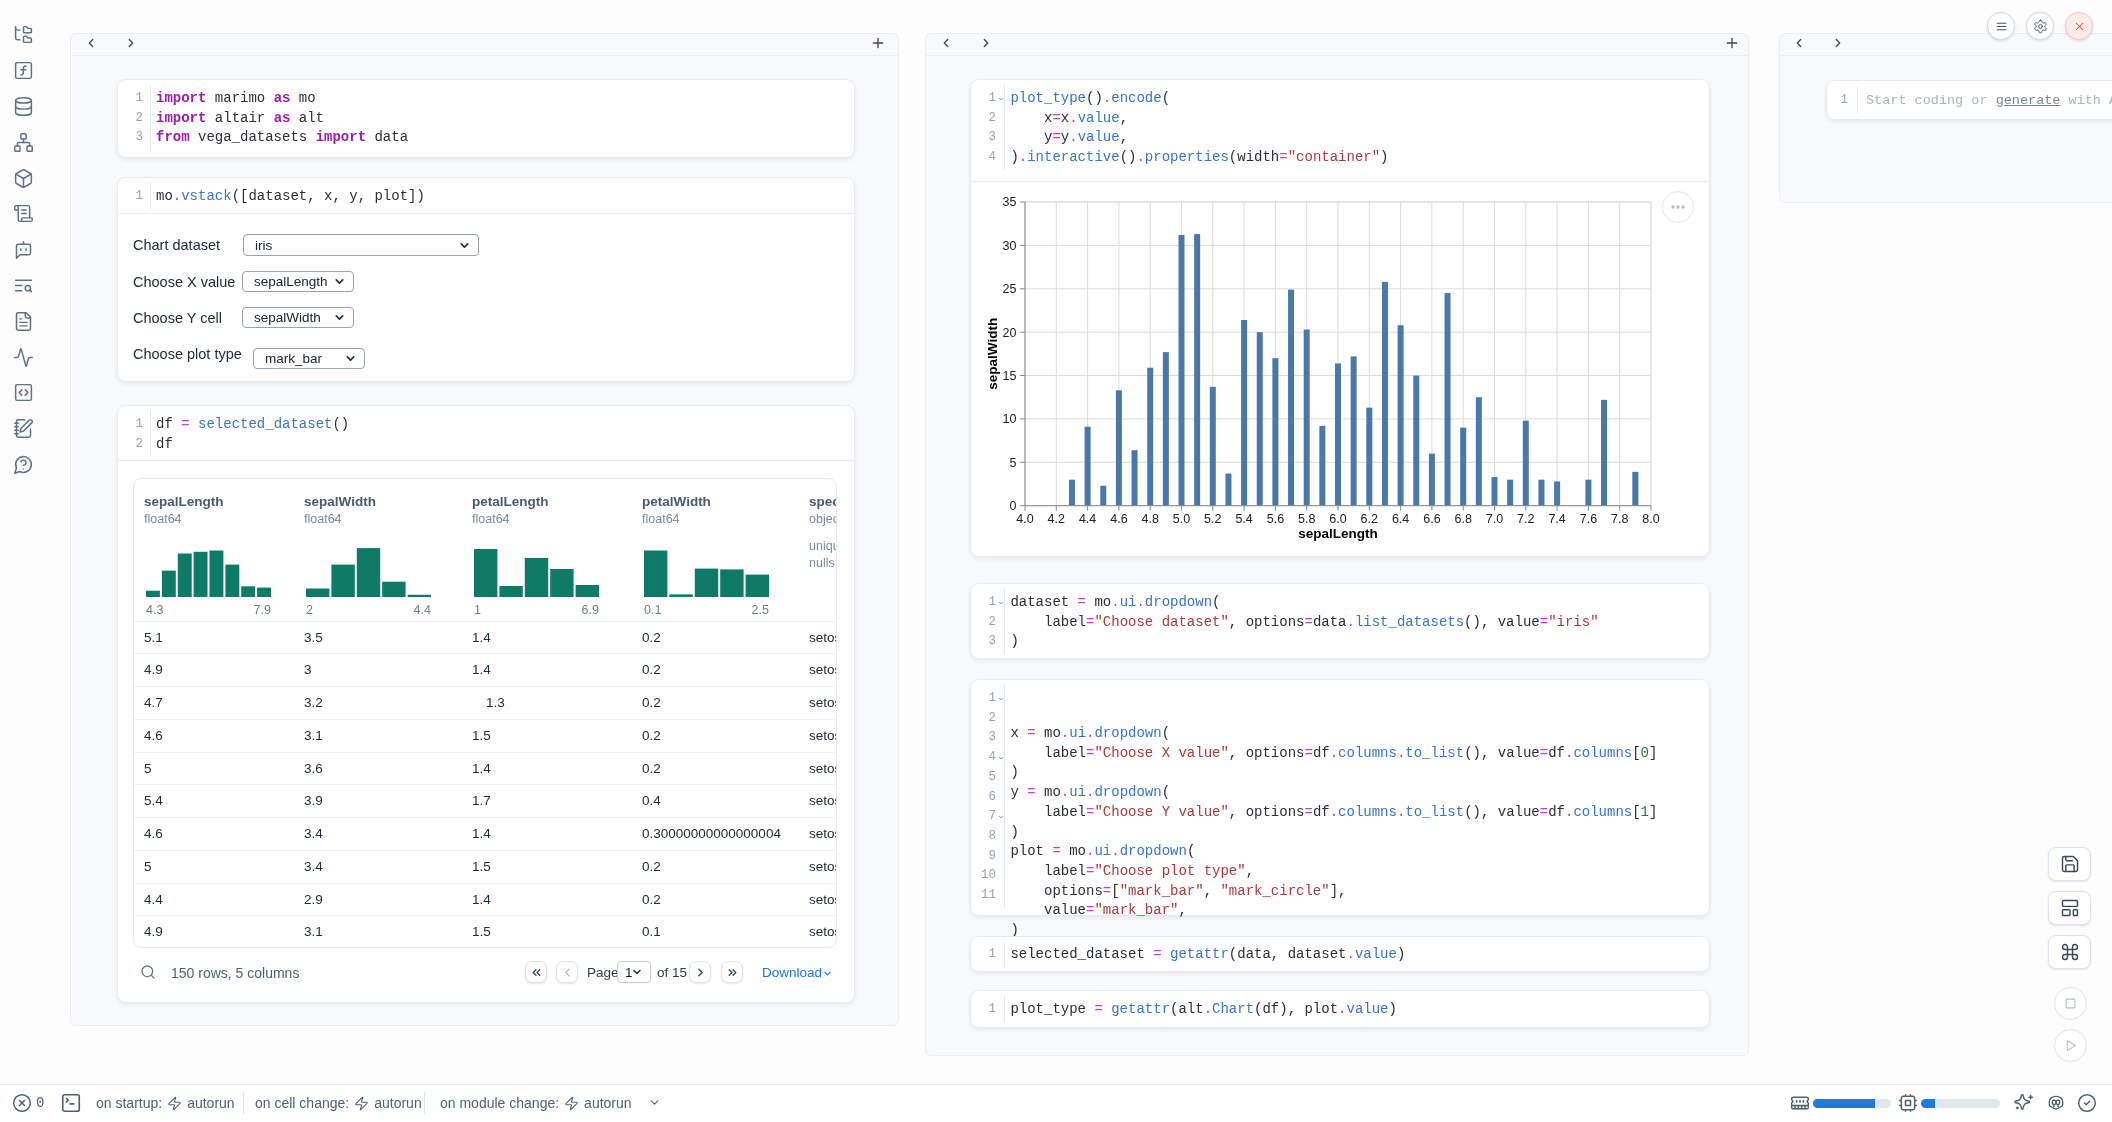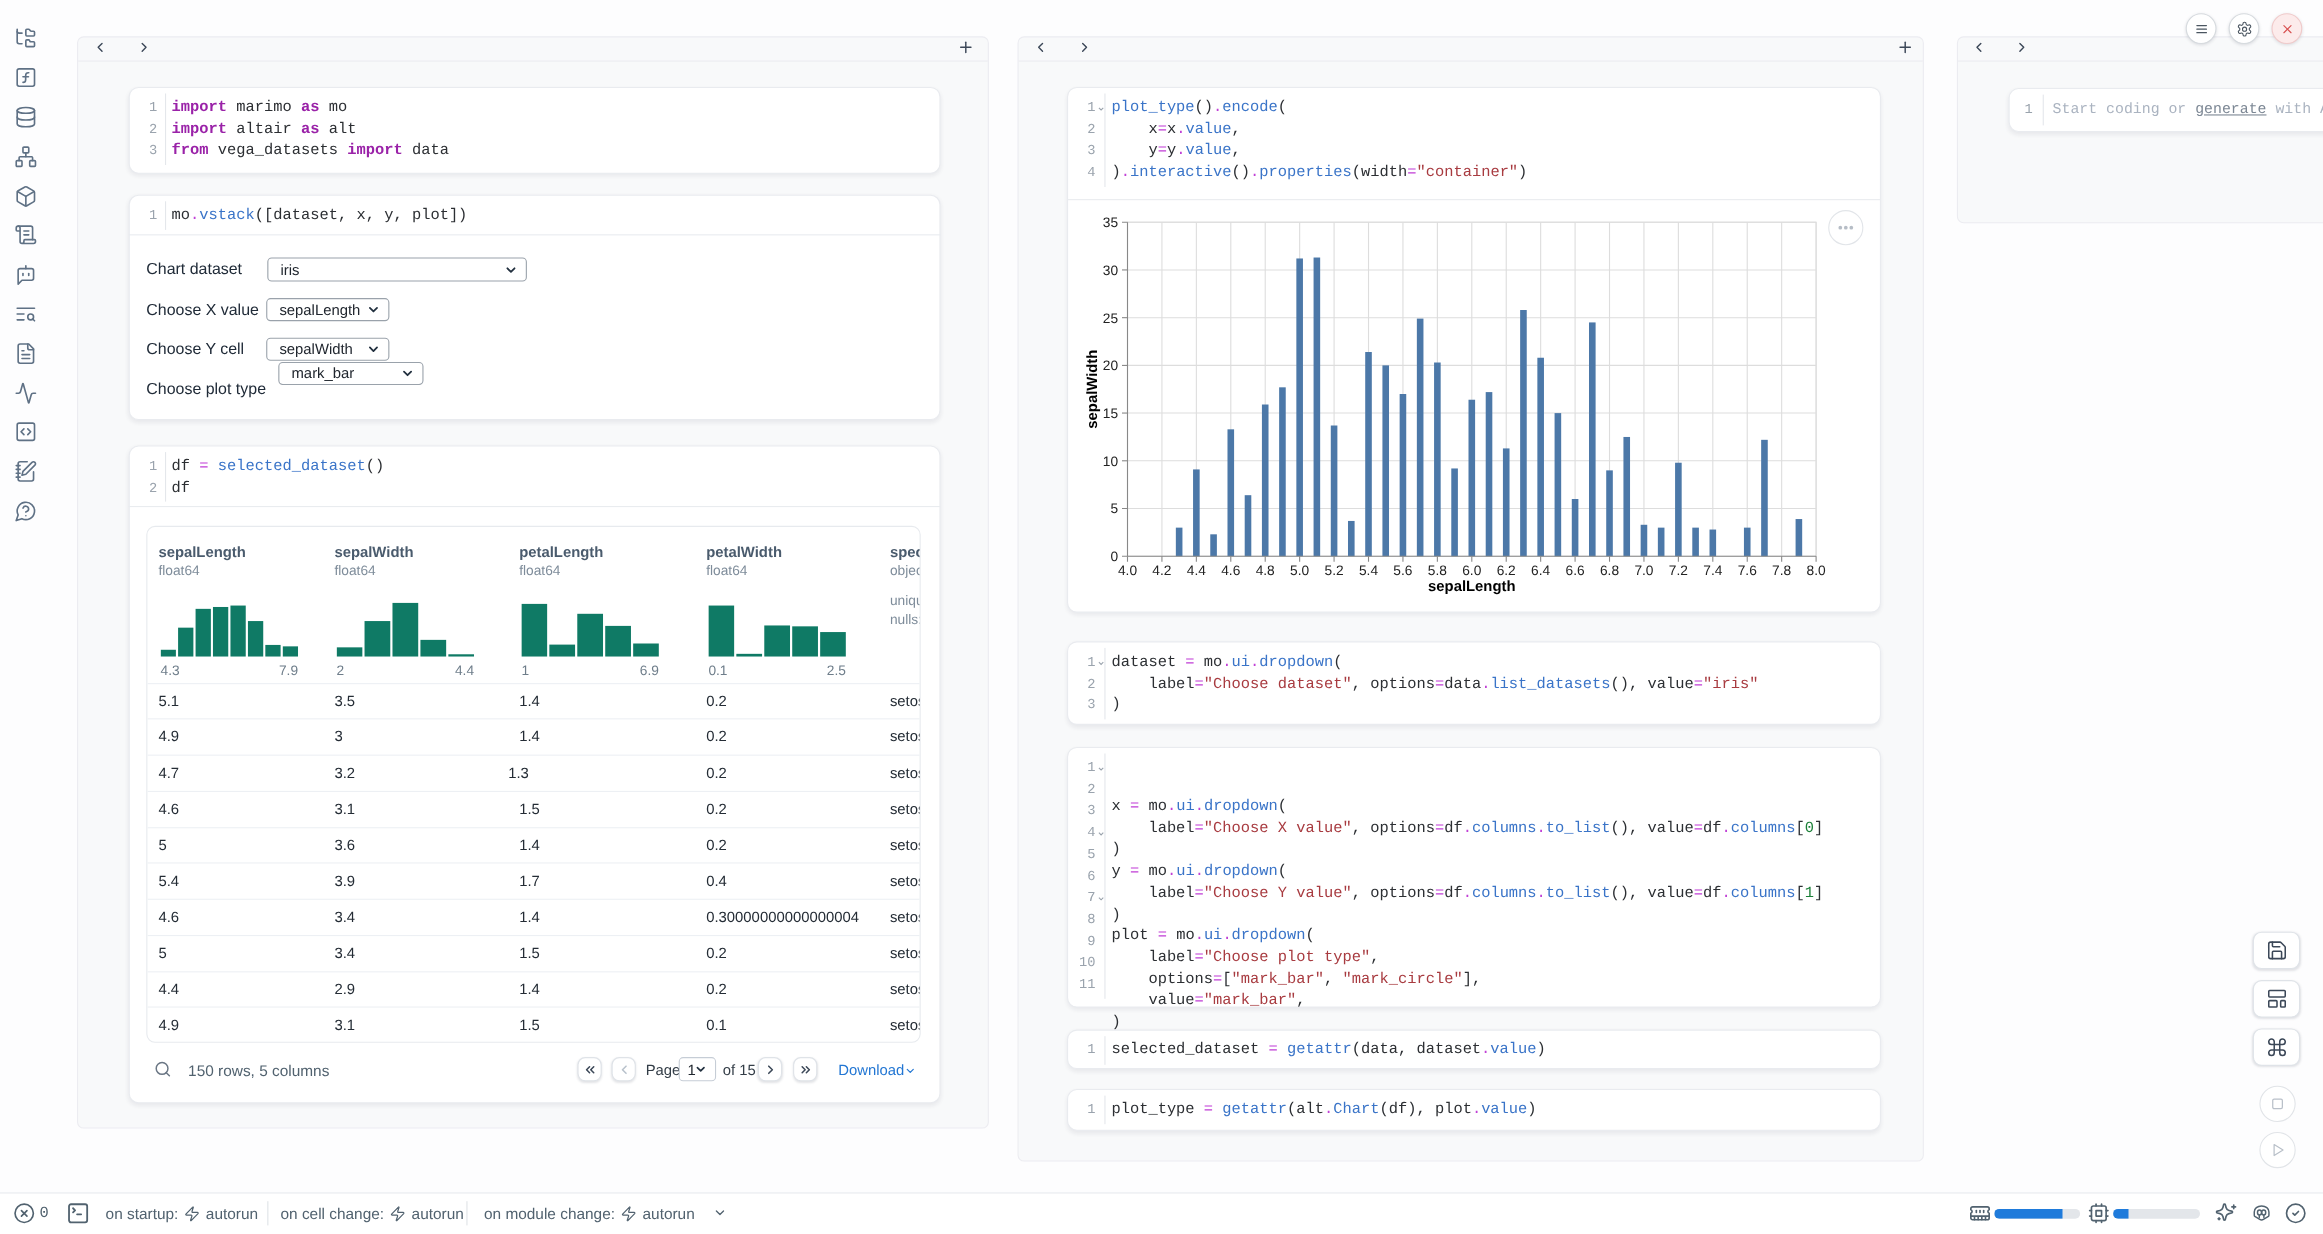--- a/index.html
+++ b/index.html
@@ -215,21 +215,21 @@
     </svg></div>
 <div class="lbl" style="left:133px;top:273.5px">Choose X value</div>
 <div class="sel" style="left:242px;top:270.5px;width:112px;height:21px">sepalLength<svg class="selc" width="13" height="13" viewBox="0 0 24 24" fill="none" stroke="#22303f" stroke-width="3" stroke-linecap="round" stroke-linejoin="round">
       <path d="m6 9 6 6 6-6"></path>
     </svg></div>
 <div class="lbl" style="left:133px;top:309.5px">Choose Y cell</div>
 <div class="sel" style="left:242px;top:306.5px;width:112px;height:21px">sepalWidth<svg class="selc" width="13" height="13" viewBox="0 0 24 24" fill="none" stroke="#22303f" stroke-width="3" stroke-linecap="round" stroke-linejoin="round">
       <path d="m6 9 6 6 6-6"></path>
     </svg></div>
 <div class="lbl" style="left:133px;top:345.5px">Choose plot type</div>
-<div class="sel" style="left:253px;top:329px;width:132px;height:21px">mark_bar<svg class="selc" width="13" height="13" viewBox="0 0 24 24" fill="none" stroke="#22303f" stroke-width="3" stroke-linecap="round" stroke-linejoin="round">
+<div class="sel" style="left:253px;top:348px;width:112px;height:21px">mark_bar<svg class="selc" width="13" height="13" viewBox="0 0 24 24" fill="none" stroke="#22303f" stroke-width="3" stroke-linecap="round" stroke-linejoin="round">
       <path d="m6 9 6 6 6-6"></path>
     </svg></div>
 <div class="cell" style="left:117px;top:405px;width:738px;height:598px"></div>
 <div class="lnums" style="left:103px;top:415.0px;width:40px">1
 2</div>
 <div class="gut" style="left:149.5px;top:411px;height:45.4px"></div>
 <div class="code" style="left:156px;top:415.0px">df <span class="o">=</span> <span class="f">selected_dataset</span>()
 df</div>
 <div class="sep" style="left:117px;top:460px;width:738px"></div>
 <div class="abs" style="left:133px;top:478px;width:704px;height:469.6px;border:1px solid #e7eaee;border-radius:8px;overflow:hidden;background:#fff">
@@ -301,21 +301,21 @@
     <div class="abs" style="left:0;top:174.3px;width:704px;height:32.7px;border-top:1px solid #edf0f4">
       <div class="abs" style="left:10px;top:8px;font-size:13.5px;color:#242c35">4.9</div>
       <div class="abs" style="left:170px;top:8px;font-size:13.5px;color:#242c35">3</div>
       <div class="abs" style="left:338px;top:8px;font-size:13.5px;color:#242c35">1.4</div>
       <div class="abs" style="left:508px;top:8px;font-size:13.5px;color:#242c35">0.2</div>
       <div class="abs" style="left:675px;top:8px;font-size:13.5px;color:#242c35">setosa</div>
     </div>
     <div class="abs" style="left:0;top:207.1px;width:704px;height:32.7px;border-top:1px solid #edf0f4">
       <div class="abs" style="left:10px;top:8px;font-size:13.5px;color:#242c35">4.7</div>
       <div class="abs" style="left:170px;top:8px;font-size:13.5px;color:#242c35">3.2</div>
-      <div class="abs" style="left:328px;top:8px;font-size:13.5px;color:#242c35">1.3</div>
+      <div class="abs" style="left:352px;top:8px;font-size:13.5px;color:#242c35">1.3</div>
       <div class="abs" style="left:508px;top:8px;font-size:13.5px;color:#242c35">0.2</div>
       <div class="abs" style="left:675px;top:8px;font-size:13.5px;color:#242c35">setosa</div>
     </div>
     <div class="abs" style="left:0;top:239.8px;width:704px;height:32.7px;border-top:1px solid #edf0f4">
       <div class="abs" style="left:10px;top:8px;font-size:13.5px;color:#242c35">4.6</div>
       <div class="abs" style="left:170px;top:8px;font-size:13.5px;color:#242c35">3.1</div>
       <div class="abs" style="left:338px;top:8px;font-size:13.5px;color:#242c35">1.5</div>
       <div class="abs" style="left:508px;top:8px;font-size:13.5px;color:#242c35">0.2</div>
       <div class="abs" style="left:675px;top:8px;font-size:13.5px;color:#242c35">setosa</div>
     </div>

